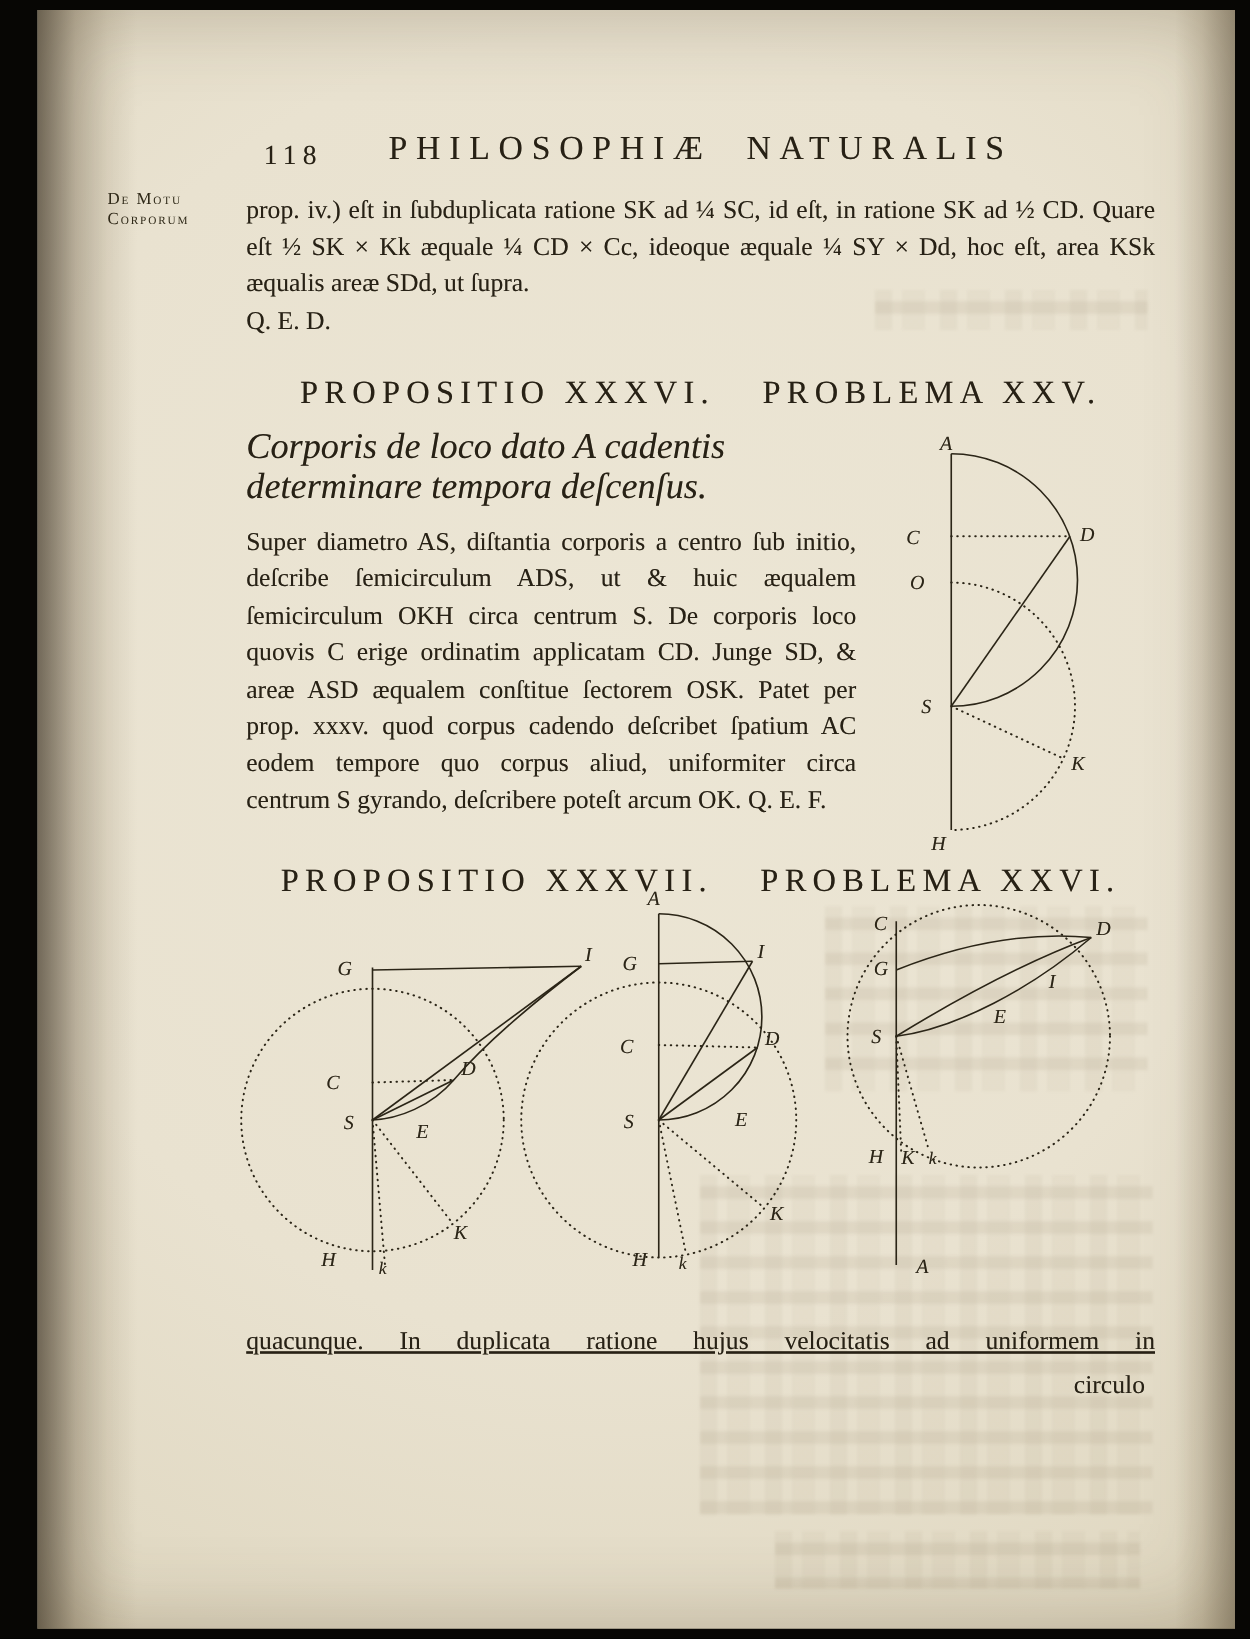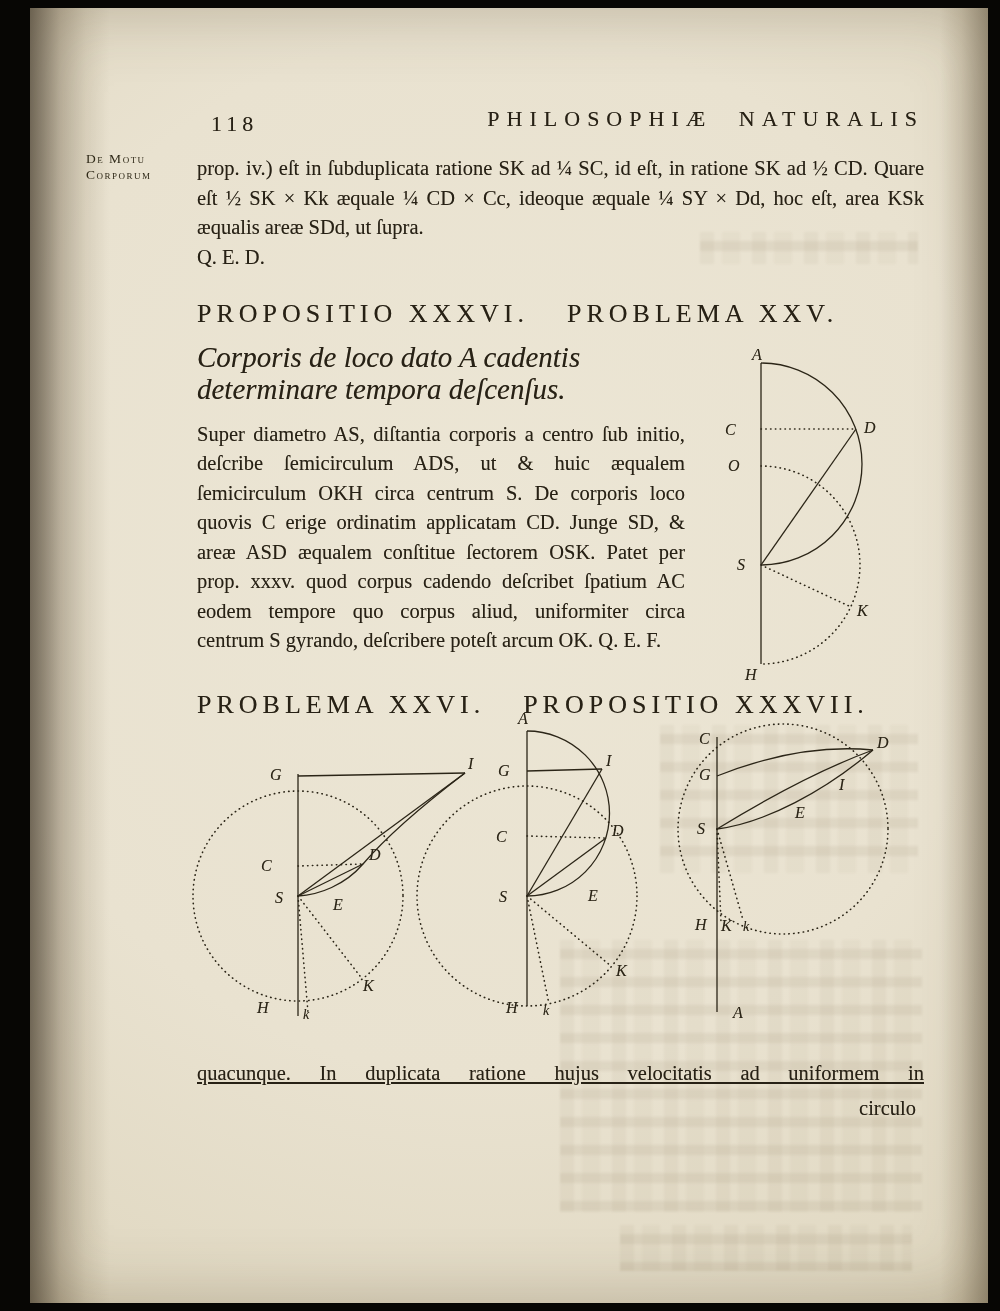--- a/index.html
+++ b/index.html
@@ -33,25 +33,25 @@
     font-size:13.5px; line-height:16px; letter-spacing:1.5px; color:#2e2817; }
   .margin-note span { display:block; }
 
   .content { position:absolute; left:167px; top:92px; width:727px; z-index:2;
     color:#272115; font-family:"Liberation Serif","DejaVu Serif",serif;
     font-size:20.5px; line-height:29.5px;
     text-shadow: 0 0 .4px rgba(40,30,15,.35); }
 
   .page-header { position:relative; height:46px; margin-bottom:8px; }
   .pagenum { position:absolute; left:14px; top:9px; font-size:22px; letter-spacing:5px; }
-  .running-title { text-align:right; font-size:22px; letter-spacing:7px; word-spacing:14px; padding-top:4px; }
+  .running-title { text-align:center; font-size:27px; letter-spacing:7px; word-spacing:14px; padding-top:4px; }
 
   .para { text-align:justify; }
   .qed-line { margin-top:0; }
-  .prop-heading { display:flex; gap:38px; clear:both;
+  .prop-heading { display:flex; justify-content:center; gap:38px; clear:both;
     font-size:26px; font-weight:normal; letter-spacing:5px; margin-top:27px; }
   .prop-heading-37 { margin-top:32px; }
   .statement { font-style:italic; text-align:left; font-size:29px; line-height:32px; margin-top:12px; }
   .statement-37 { max-width:700px; margin:12px auto 0; }
   .body-just { margin-top:15px; }
   .lead { margin-top:16px; text-indent:26px; }
 
   .fig36 { float:right; margin:20px 0 6px 14px; }
   .figures-row { position:relative; height:318px; margin-top:10px; }
   .figA { position:absolute; left:-12px; top:0; }
@@ -114,22 +114,22 @@
           <text class="lbl" x="158" y="267">K</text>
           <text class="lbl" x="46" y="331">H</text>
         </svg>
 
         <p class="statement">Corporis de loco dato A cadentis determinare tempora deſcenſus.</p>
         <p class="para body-just">Super diametro AS, diſtantia corporis a centro ſub initio, deſcribe ſemicirculum ADS, ut &amp; huic æqualem ſemicirculum OKH circa centrum S. De corporis loco quovis C erige ordinatim applicatam CD. Junge SD, &amp; areæ ASD æqualem conſtitue ſectorem OSK. Patet per prop. xxxv. quod corpus cadendo deſcribet ſpatium AC eodem tempore quo corpus aliud, uniformiter circa centrum S gyrando, deſcribere poteſt arcum OK. Q. E. F.</p>
       </section>
 
       <section>
         <h2 class="prop-heading prop-heading-37">
+          <span>PROPOSITIO XXXVII.</span>
           <span>PROBLEMA XXVI.</span>
-          <span>PROPOSITIO XXXVII.</span>
         </h2>
 
         <div class="figures-row">
 
           <svg class="fig figA" viewBox="0 0 300 315" width="300" height="315">
             <path class="s" d="M113,45 V287"></path>
             <path class="s" d="M113,47 L280,44"></path>
             <circle class="d" cx="113" cy="167" r="105"></circle>
             <path class="d" d="M113,137 L178,135"></path>
             <path class="s" d="M280,44 C238,76 202,107 178,135 C160,156 134,166 113,167"></path>

